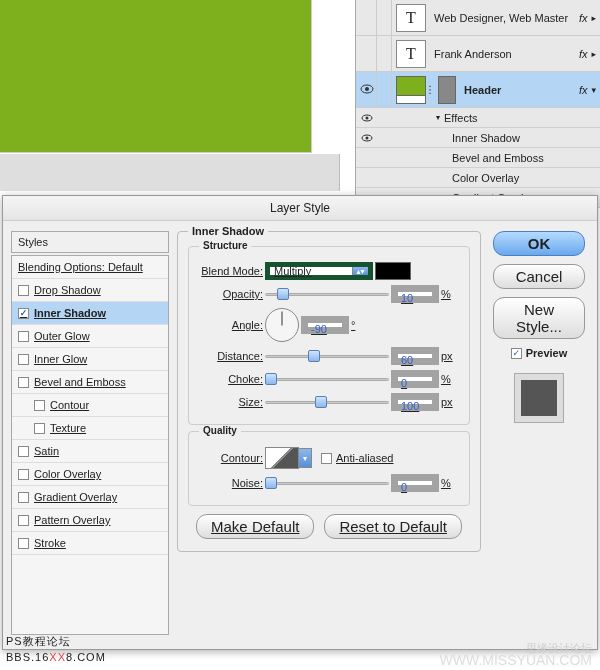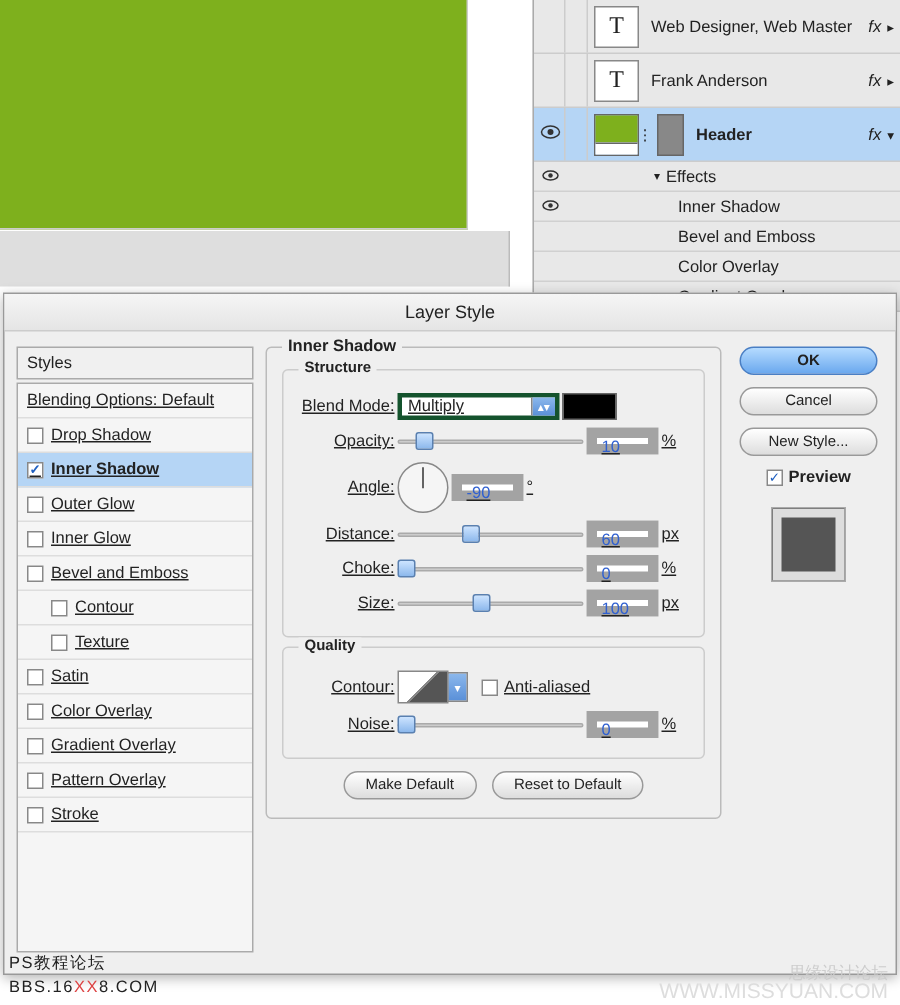--- a/index.html
+++ b/index.html
@@ -46,35 +46,35 @@
 .style-item.on { background: #b5d5f5; font-weight: bold; }
 .cb { width: 11px; height: 11px; border: 1px solid #888; background: #fff; display: inline-flex; align-items: center; justify-content: center; font-size: 9px; color: #2060c0; line-height: 1; }
 
 .settings-col { flex: 1; }
 .fieldset { border: 1px solid #bbb; border-radius: 4px; padding: 8px 10px 12px 10px; margin-bottom: 10px; position: relative; }
 .fieldset .legend { position: absolute; top: -7px; left: 10px; background: #efefef; padding: 0 4px; font-size: 11px; font-weight: bold; }
 .sub-fieldset { border: 1px solid #ccc; border-radius: 4px; padding: 10px 10px 8px 10px; margin-top: 6px; position: relative; }
 .sub-fieldset .legend { position: absolute; top: -7px; left: 10px; background: #efefef; padding: 0 4px; font-size: 10px; }
 .row { display: flex; align-items: center; margin: 5px 0; gap: 2px; text-decoration: underline; }
 .row .lbl { width: 64px; text-align: right; }
-.select-box { width: 108px; height: 18px; border: 3px solid #14532d; background: #fff; display: flex; align-items: center; padding: 0 4px; position: relative; }
+.select-box { width: 108px; height: 18px; border: 5px solid #14532d; background: #fff; display: flex; align-items: center; padding: 0 4px; position: relative; }
 .select-box .arr { position: absolute; right: 0; top: 0; width: 16px; height: 100%; background: linear-gradient(#8cb8ec, #5a90d8); border-left: 1px solid #888; display: flex; align-items: center; justify-content: center; color: #fff; font-size: 8px; }
 .color-swatch { width: 36px; height: 18px; background: #000; border: 1px solid #666; }
 .slider { flex: 1; height: 14px; position: relative; max-width: 130px; }
 .slider .track { position: absolute; left: 0; right: 0; top: 6px; height: 3px; background: #ccc; border-radius: 2px; border: 1px solid #aaa; }
 .slider .thumb { position: absolute; top: 1px; width: 12px; height: 12px; background: linear-gradient(#cde4ff, #8cb8ec); border: 1px solid #5a80b0; border-radius: 2px; }
 .num-input { width: 48px; height: 18px; border: 7px solid #a3a3a3; background: #fff; text-align: left; padding: 0 3px; color: #3060d0; }
 .unit { width: 18px; }
 .angle-dial { width: 34px; height: 34px; border: 1px solid #888; border-radius: 50%; background: #f5f5f5; position: relative; }
 .angle-dial .hand { position: absolute; left: 50%; top: 50%; width: 14px; height: 1px; background: #333; transform-origin: left center; transform: rotate(-90deg); }
 .cb-label { display: flex; align-items: center; gap: 4px; }
 .contour-thumb { width: 34px; height: 22px; border: 1px solid #888; background: linear-gradient(135deg, #fff 48%, #888 48%, #888 52%, #555 52%); position: relative; }
 .contour-thumb .arr { position: absolute; right: -14px; top: 0; width: 14px; height: 100%; background: linear-gradient(#8cb8ec, #5a90d8); border: 1px solid #888; display: flex; align-items: center; justify-content: center; color: #fff; font-size: 8px; }
-.btns-row { display: flex; gap: 10px; justify-content: center; margin-top: 8px; }
-.mac-btn { padding: 3px 14px; border: 1px solid #999; border-radius: 11px; background: linear-gradient(#fff, #ddd); font-size: 10px; }
+.btns-row { display: flex; gap: 10px; justify-content: center; margin-top: 8px; text-decoration: underline; }
+.mac-btn { padding: 3px 14px; border: 1px solid #999; border-radius: 11px; background: linear-gradient(#fff, #ddd); font-size: 15px; }
 .right-col { width: 100px; display: flex; flex-direction: column; gap: 8px; align-items: center; }
 .mac-btn.primary { background: linear-gradient(#b5dbff, #6aa8ee); border-color: #4a7fc4; font-weight: bold; }
 .mac-btn.wide { width: 92px; text-align: center; }
 .preview-swatch { width: 50px; height: 50px; background: #555; border: 1px solid #aaa; margin-top: 6px; box-shadow: inset 0 0 0 6px #ddd; }
 
 .watermark { position: absolute; bottom: 6px; left: 6px; color: #bbb; font-size: 13px; letter-spacing: 1px; }
 .watermark .r { color: #d44; }
 .wm-cn { position: absolute; bottom: 14px; right: 8px; color: #ccc; font-size: 11px; }
 .wm-url { position: absolute; bottom: 2px; right: 8px; color: #ddd; font-size: 14px; }
 </style>

